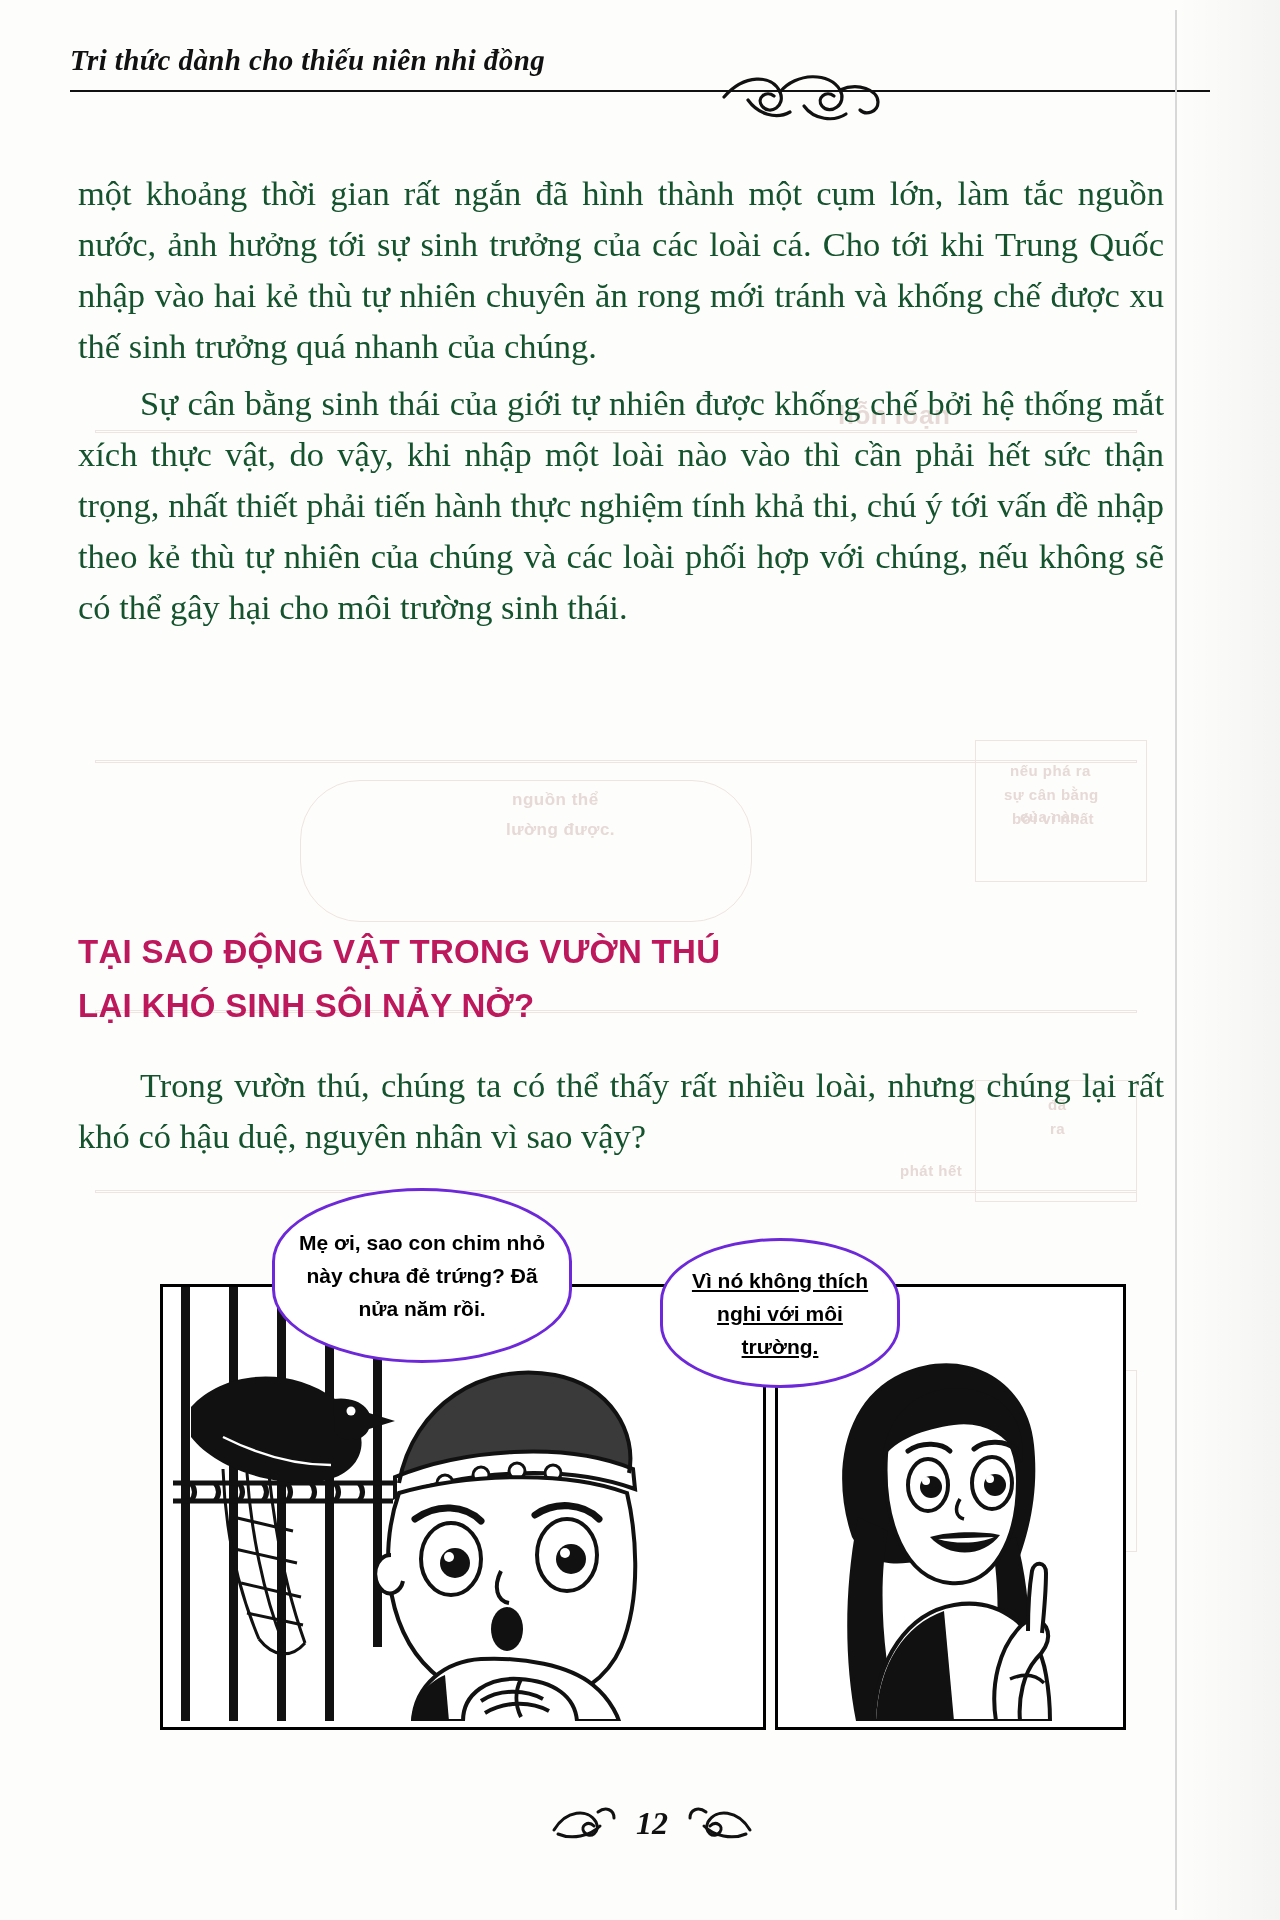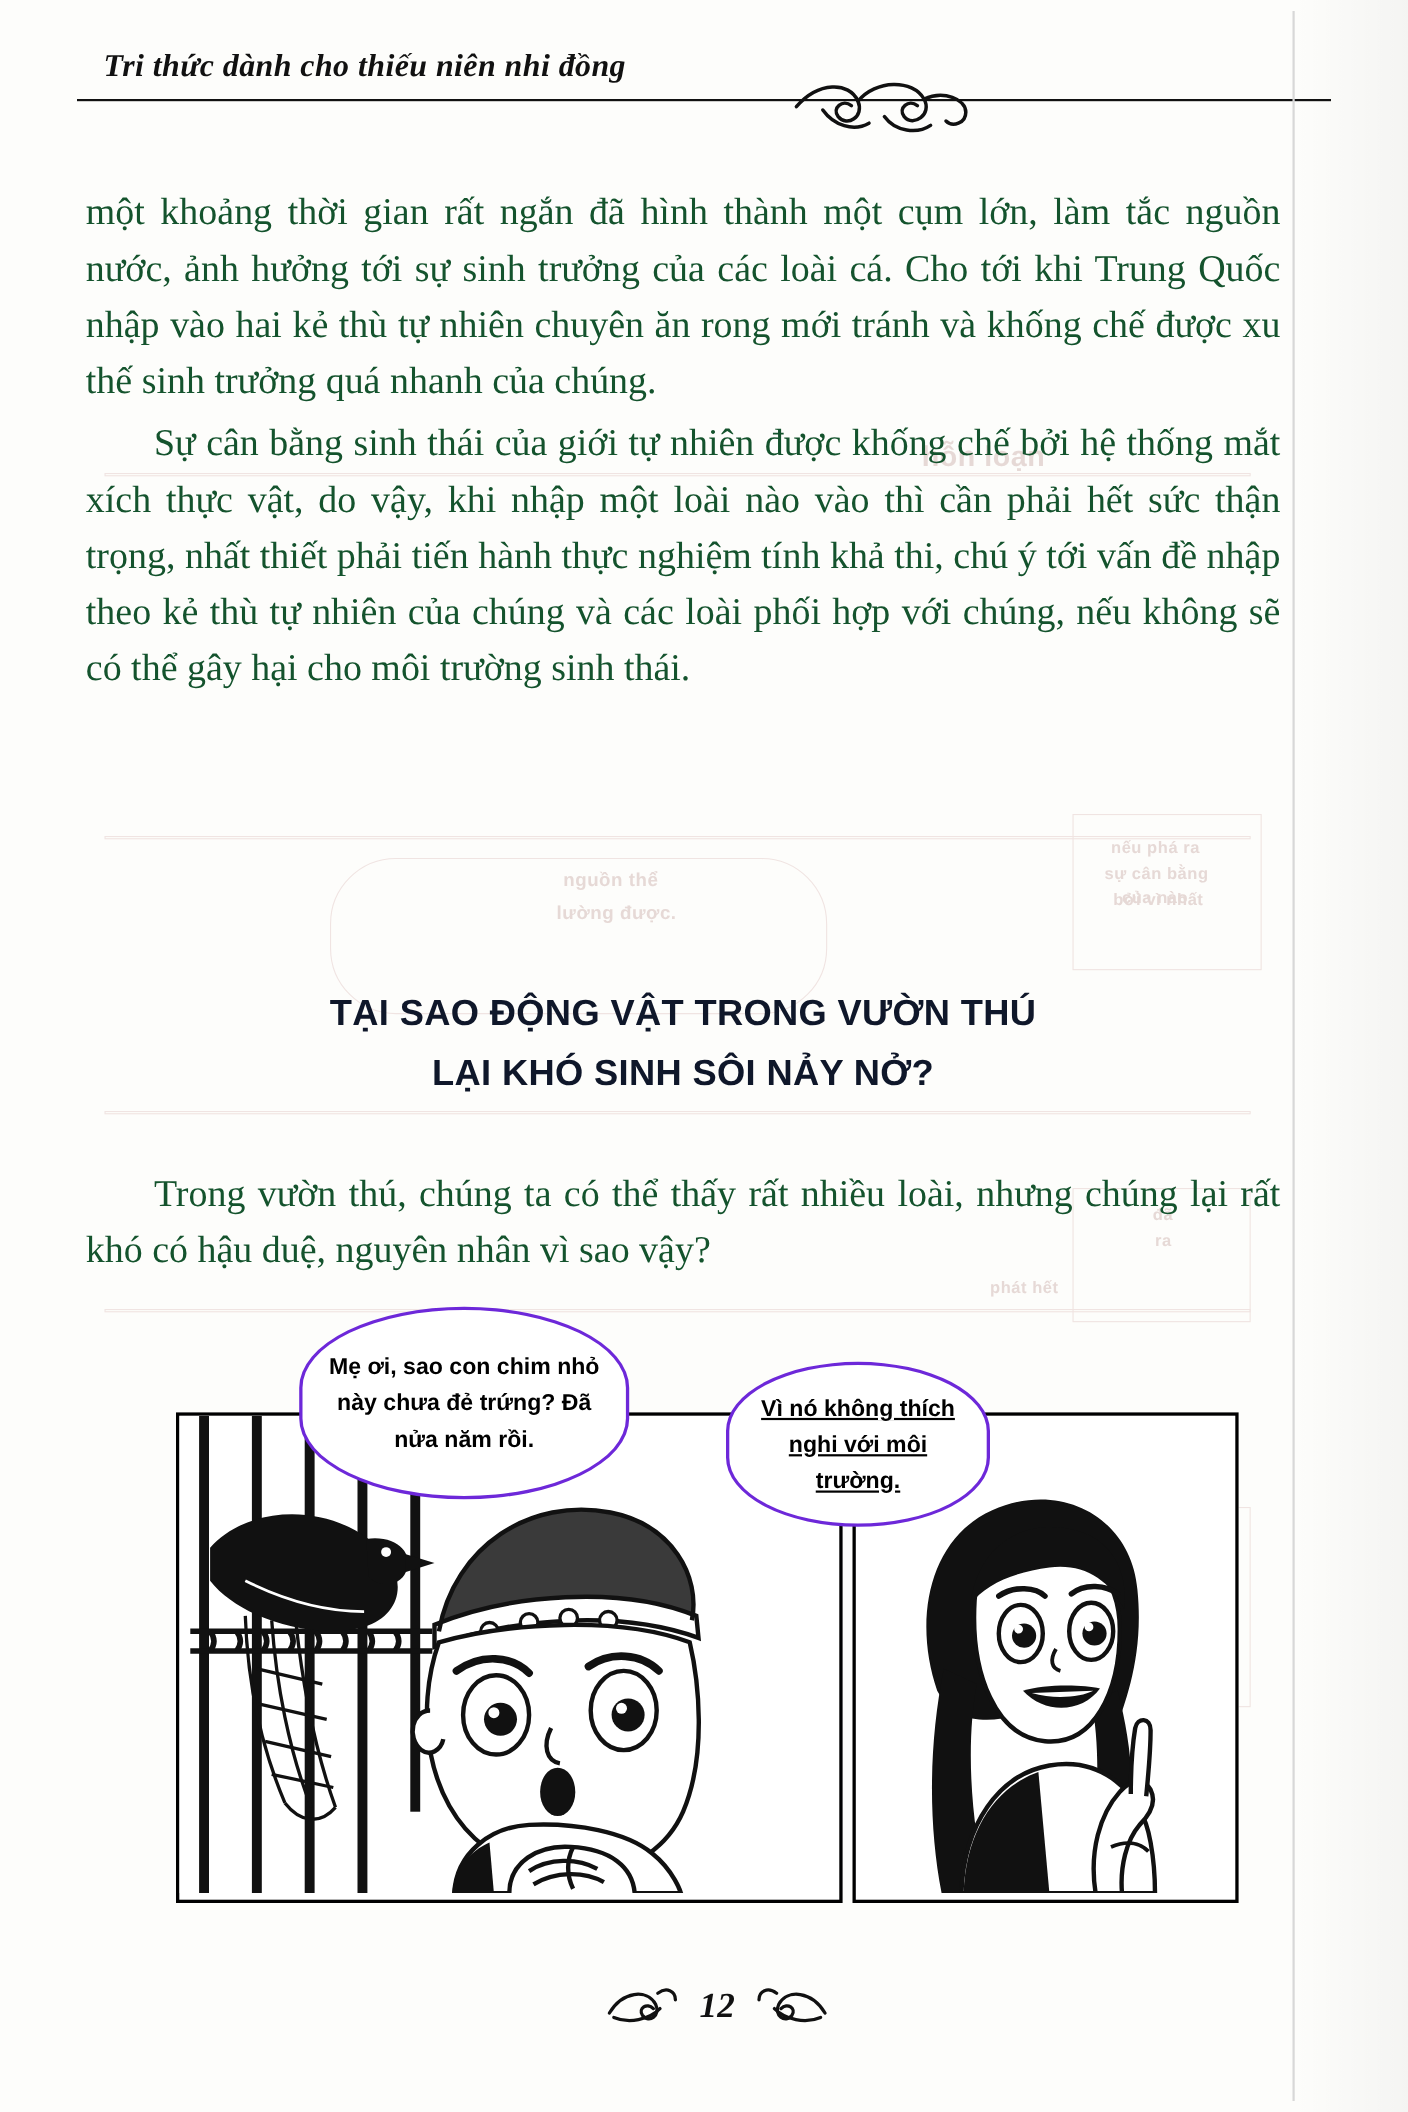--- a/index.html
+++ b/index.html
@@ -49,21 +49,20 @@
     height: 60px;
   }
   .header-title {
     font-family: "Liberation Serif", serif;
     font-style: italic;
     font-weight: bold;
     font-size: 29px;
     letter-spacing: 0.4px;
     color: #111;
     white-space: nowrap;
-    margin-left: 24px;
   }
   .header-rule {
     position: absolute;
     left: 0;
     top: 46px;
     width: 1140px;
     height: 2px;
     background: #111;
   }
   .header-orn {
@@ -100,29 +99,29 @@
     text-justify: inter-word;
     margin: 0 0 6px 0;
     color: #14532d;
   }
   .para.indent { text-indent: 62px; }
 
   
   .section-heading {
     position: absolute;
     left: 78px;
-    top: 894px;
+    top: 925px;
     width: 1086px;
-    text-align: center;
+    text-align: left;
     font-family: "Liberation Sans", sans-serif;
     font-weight: bold;
     font-size: 33px;
     line-height: 54px;
     letter-spacing: 0.3px;
-    color: #0f172a;
+    color: #be185d;
   }
 
   .lead {
     position: absolute;
     left: 78px;
     top: 1060px;
     width: 1086px;
   }
 
   

